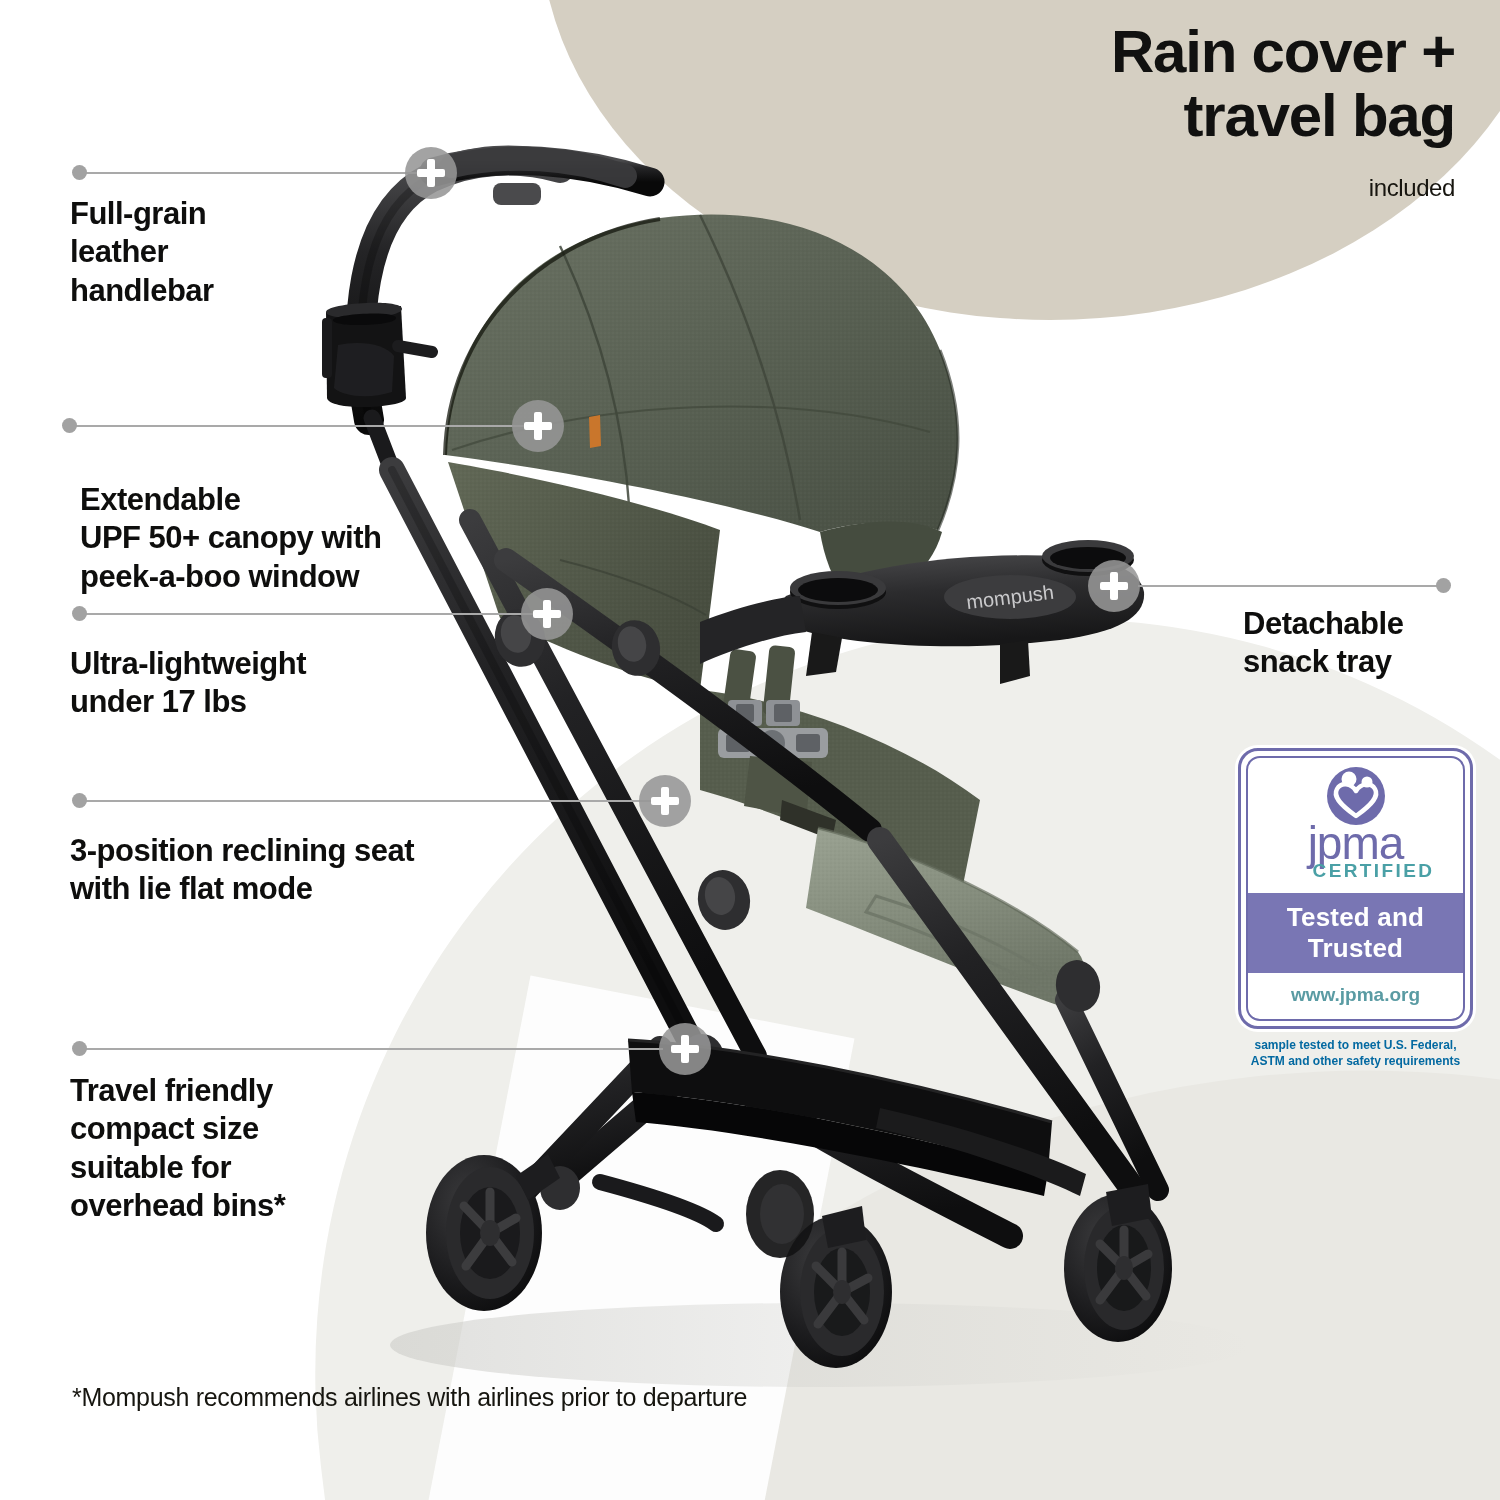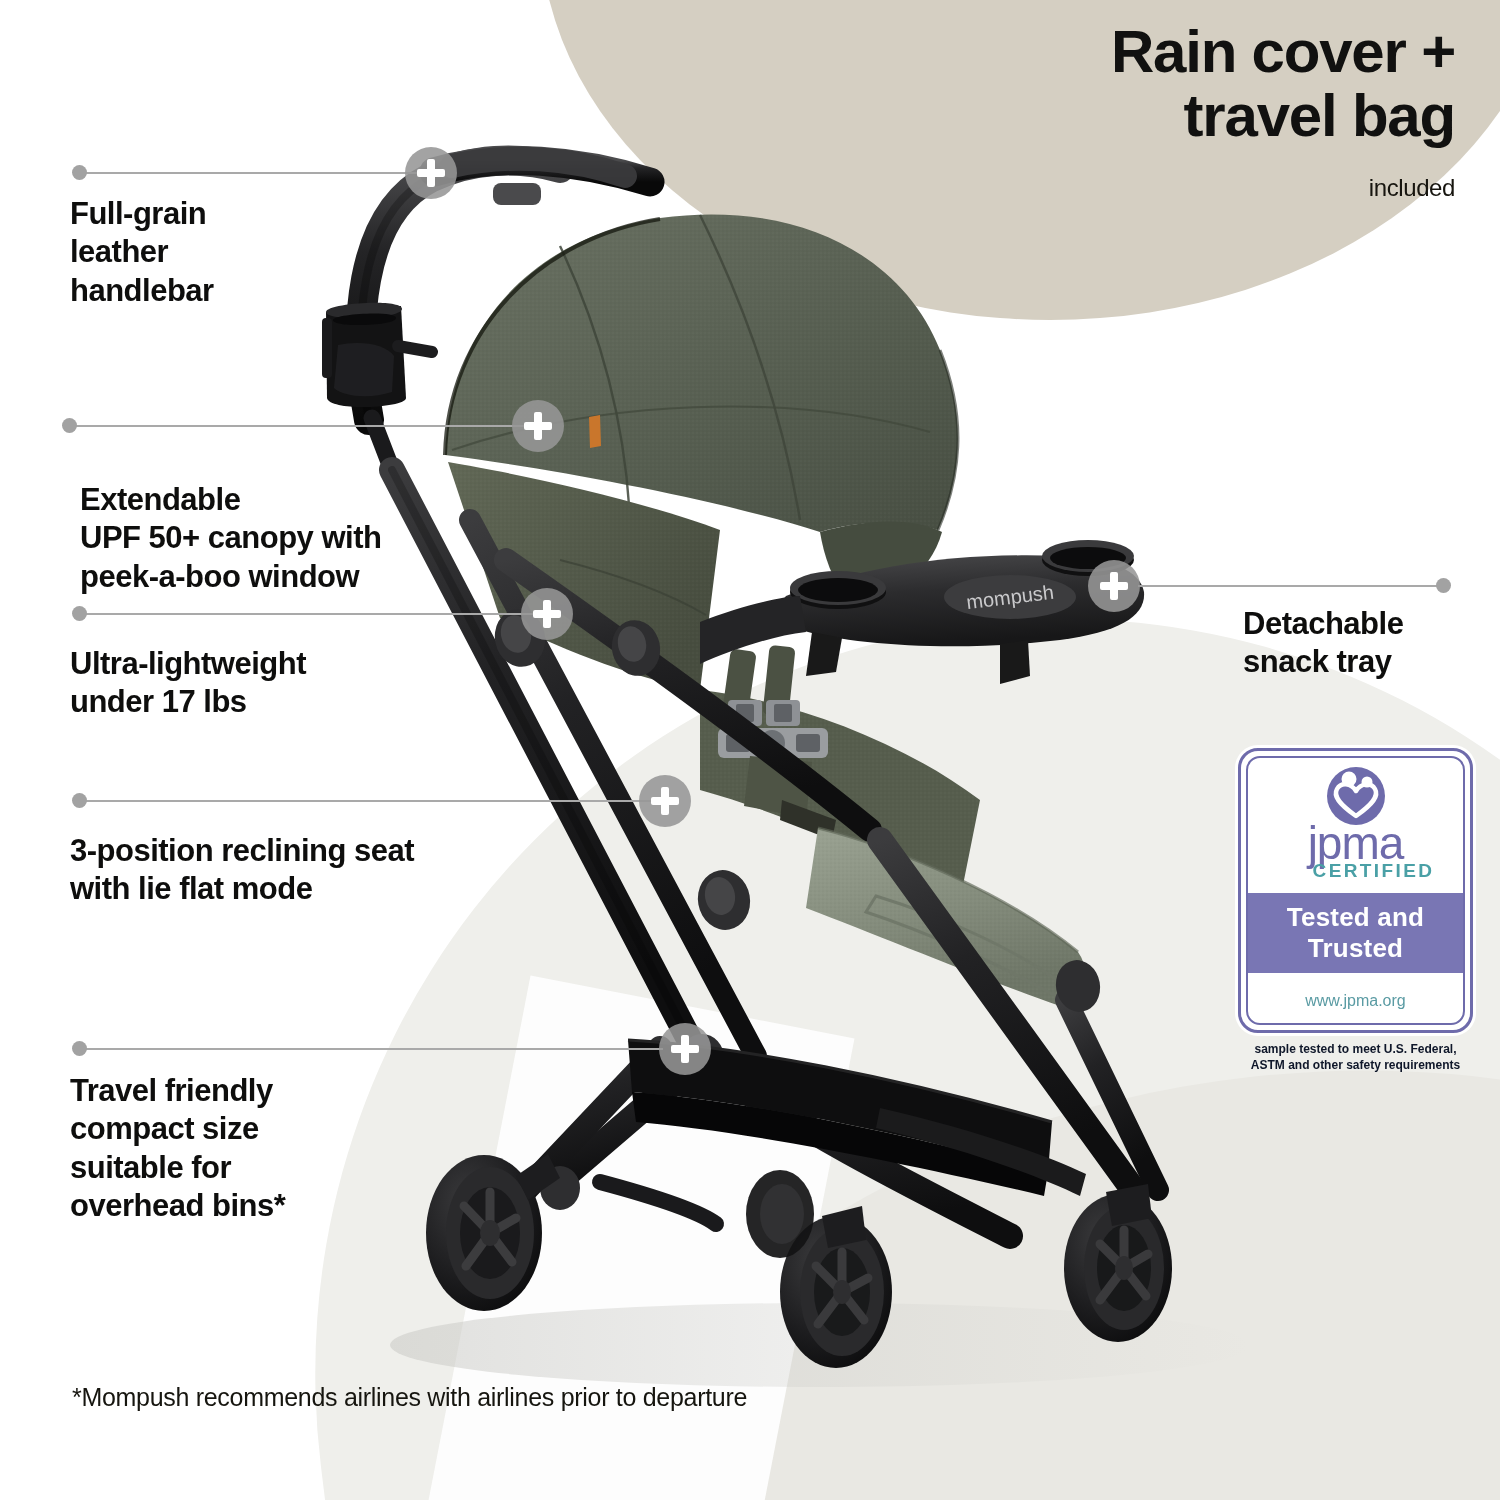--- a/index.html
+++ b/index.html
@@ -111,26 +111,26 @@
   .jpma-certified{
     font-size:19px; font-weight:700; color:#4aa0a6;
     letter-spacing:2.4px; margin-top:-4px; padding-bottom:7px;padding-left:36px;
   }
   .jpma-band{
     background:#7976b4; color:#fff;
     font-size:26px; font-weight:700; text-align:center;
     padding:9px 0; letter-spacing:.2px;
   }
   .jpma-url{
-    font-size:16px; font-weight:400; color:#5a9ba3;
-    text-align:center; padding:19px 0 13px;
+    font-size:19px; font-weight:700; color:#5a9ba3;
+    text-align:center; padding:11px 0 13px;
   }
   .jpma-note{
     margin-top:9px; text-align:center;
-    font-size:12px; font-weight:700; color:#0f172a;
+    font-size:12px; font-weight:700; color:#0369a1;
     line-height:1.32; white-space:pre-line;
   }
 
   
   .footnote{
     position:absolute; left:72px; top:1383px; z-index:7;
     font-size:25px; font-weight:400; color:#16150f;
     letter-spacing:-0.3px;
   }
 

